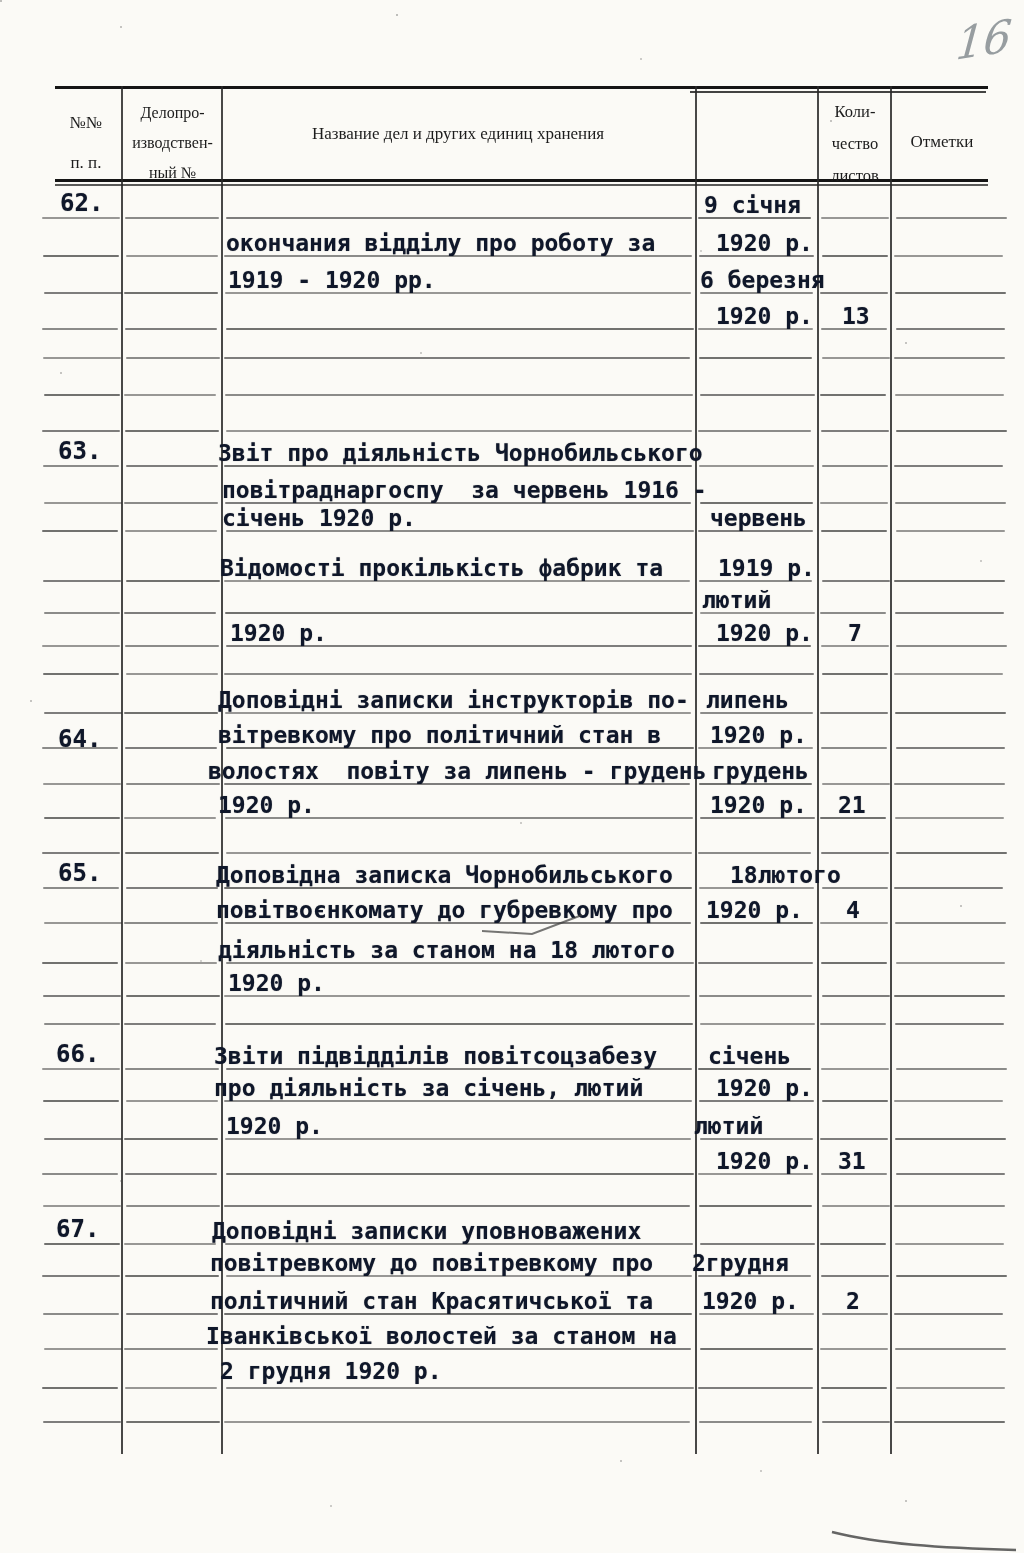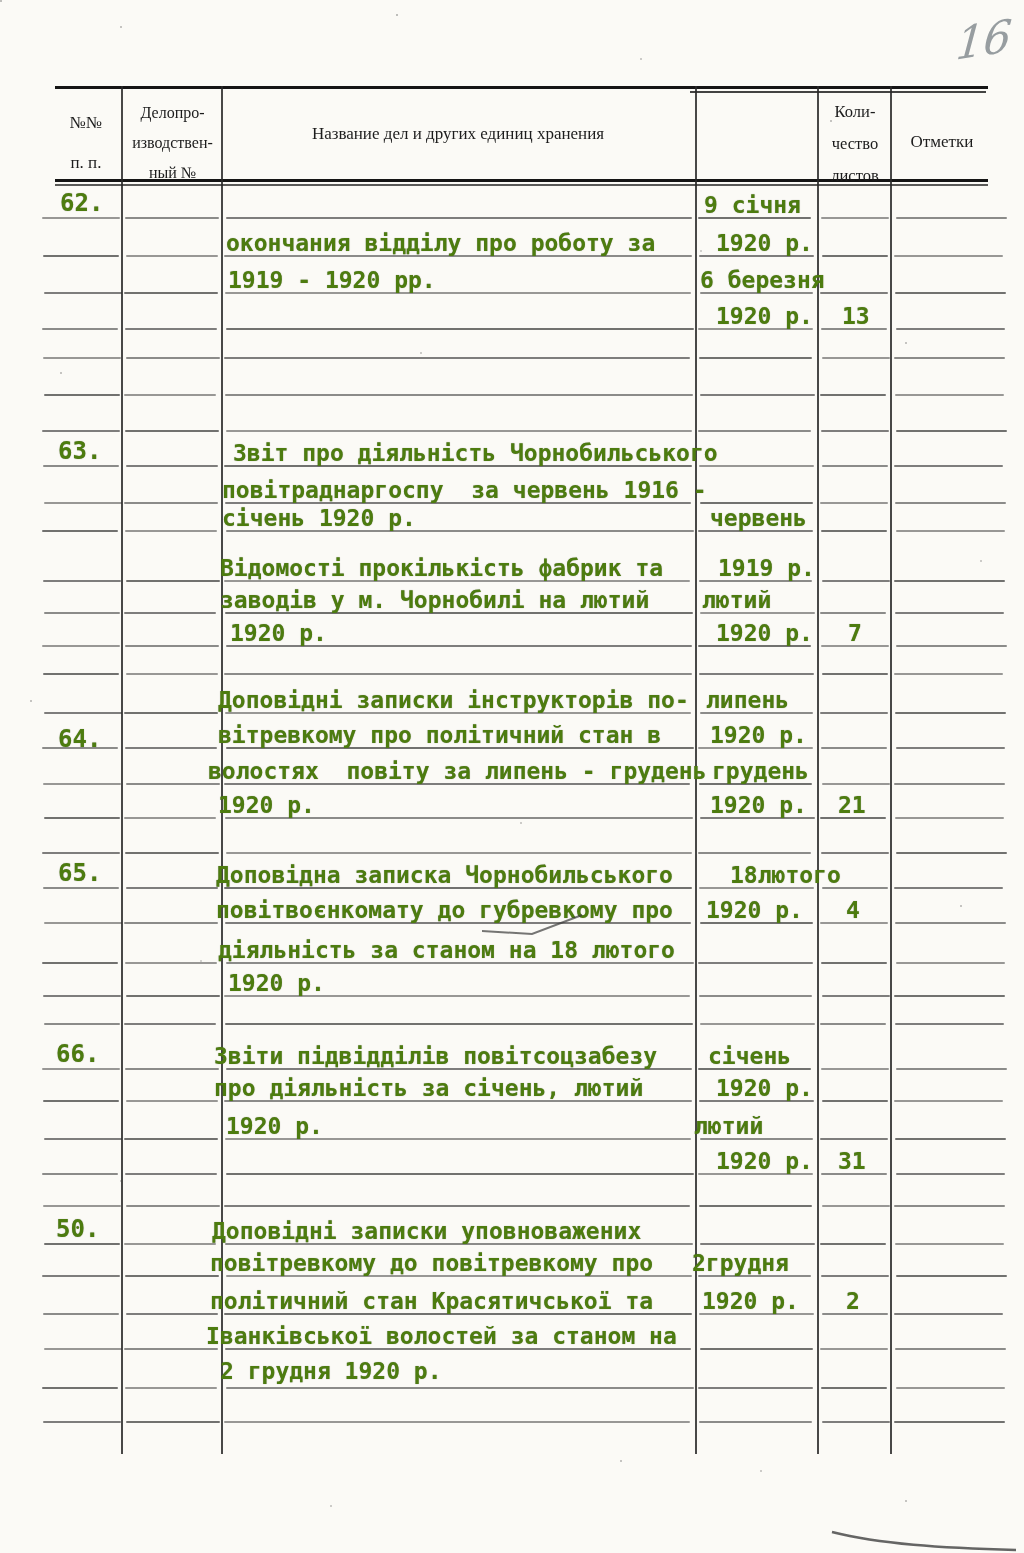--- a/index.html
+++ b/index.html
@@ -21,21 +21,21 @@
     color:#1c1c1c;
     white-space:pre-line;
     text-align:center;
   }
   
   .t{
     position:absolute;
     font-family:"DejaVu Sans Mono","Liberation Mono",monospace;
     font-weight:bold;
     font-size:23px;
-    color:#4d7c0f;
+    color:#0f172a;
     white-space:pre;
     line-height:28px;
     text-shadow:0 0 1px rgba(25,25,25,.4);
   }
   .num{font-size:24px;}
   
   .pageno{
     position:absolute;
     left:956px;top:14px;
     font-family:"DejaVu Serif",serif;
@@ -301,25 +301,24 @@
   <div class="t num" style="top:189px;left:60px;">62.</div>
   <div class="t" style="top:229px;left:226px;">окончания відділу про роботу за</div>
   <div class="t" style="top:266px;left:228px;">1919 - 1920 рр.</div>
   <div class="t" style="top:191px;left:704px;">9 січня</div>
   <div class="t" style="top:229px;left:716px;">1920 р.</div>
   <div class="t" style="top:266px;left:700px;">6 березня</div>
   <div class="t" style="top:302px;left:716px;">1920 р.</div>
   <div class="t" style="top:302px;left:842px;">13</div>
 
   <div class="t num" style="top:437px;left:58px;">63.</div>
-  <div class="t" style="top:439px;left:222px;padding-left:11px;">Звіт про діяльність Чорнобильського</div>
+  <div class="t" style="top:439px;left:207px;padding-left:11px;">Звіт про діяльність Чорнобильського</div>
   <div class="t" style="top:476px;left:222px;">повітраднаргоспу  за червень 1916 -</div>
   <div class="t" style="top:504px;left:222px;">січень 1920 р.</div>
   <div class="t" style="top:554px;left:220px;">Відомості прокількість фабрик та</div>
-  <div class="t" style="top:586px;left:220px;">заводів у м. Чорнобилі на лютий</div>
   <div class="t" style="top:619px;left:230px;">1920 р.</div>
   <div class="t" style="top:504px;left:710px;">червень</div>
   <div class="t" style="top:554px;left:718px;">1919 р.</div>
   <div class="t" style="top:586px;left:702px;">лютий</div>
   <div class="t" style="top:619px;left:716px;">1920 р.</div>
   <div class="t" style="top:619px;left:848px;">7</div>
 
   <div class="t num" style="top:684px;left:58px;margin-top:41px;">64.</div>
   <div class="t" style="top:686px;left:218px;">Доповідні записки інструкторів по-</div>
   <div class="t" style="top:757px;left:208px;">волостях  повіту за липень - грудень</div>
@@ -343,21 +342,21 @@
   <div class="t num" style="top:1040px;left:56px;">66.</div>
   <div class="t" style="top:1042px;left:214px;">Звіти підвідділів повітсоцзабезу</div>
   <div class="t" style="top:1074px;left:214px;">про діяльність за січень, лютий</div>
   <div class="t" style="top:1112px;left:226px;">1920 р.</div>
   <div class="t" style="top:1042px;left:708px;">січень</div>
   <div class="t" style="top:1074px;left:716px;">1920 р.</div>
   <div class="t" style="top:1112px;left:694px;">лютий</div>
   <div class="t" style="top:1147px;left:716px;">1920 р.</div>
   <div class="t" style="top:1147px;left:838px;">31</div>
 
-  <div class="t num" style="top:1215px;left:56px;">50.</div>
+  <div class="t num" style="top:1215px;left:56px;">67.</div>
   <div class="t" style="top:1217px;left:212px;">Доповідні записки уповноважених</div>
   <div class="t" style="top:1249px;left:210px;">повітревкому до повітревкому про</div>
   <div class="t" style="top:1287px;left:210px;">політичний стан Красятичської та</div>
   <div class="t" style="top:1322px;left:206px;">Іванківської волостей за станом на</div>
   <div class="t" style="top:1357px;left:220px;">2 грудня 1920 р.</div>
   <div class="t" style="top:1249px;left:692px;">2грудня</div>
   <div class="t" style="top:1287px;left:702px;">1920 р.</div>
   <div class="t" style="top:1287px;left:846px;">2</div>
 
   <svg class="mark" style="left:470px;top:905px;" width="140" height="40" viewBox="0 0 140 40">

